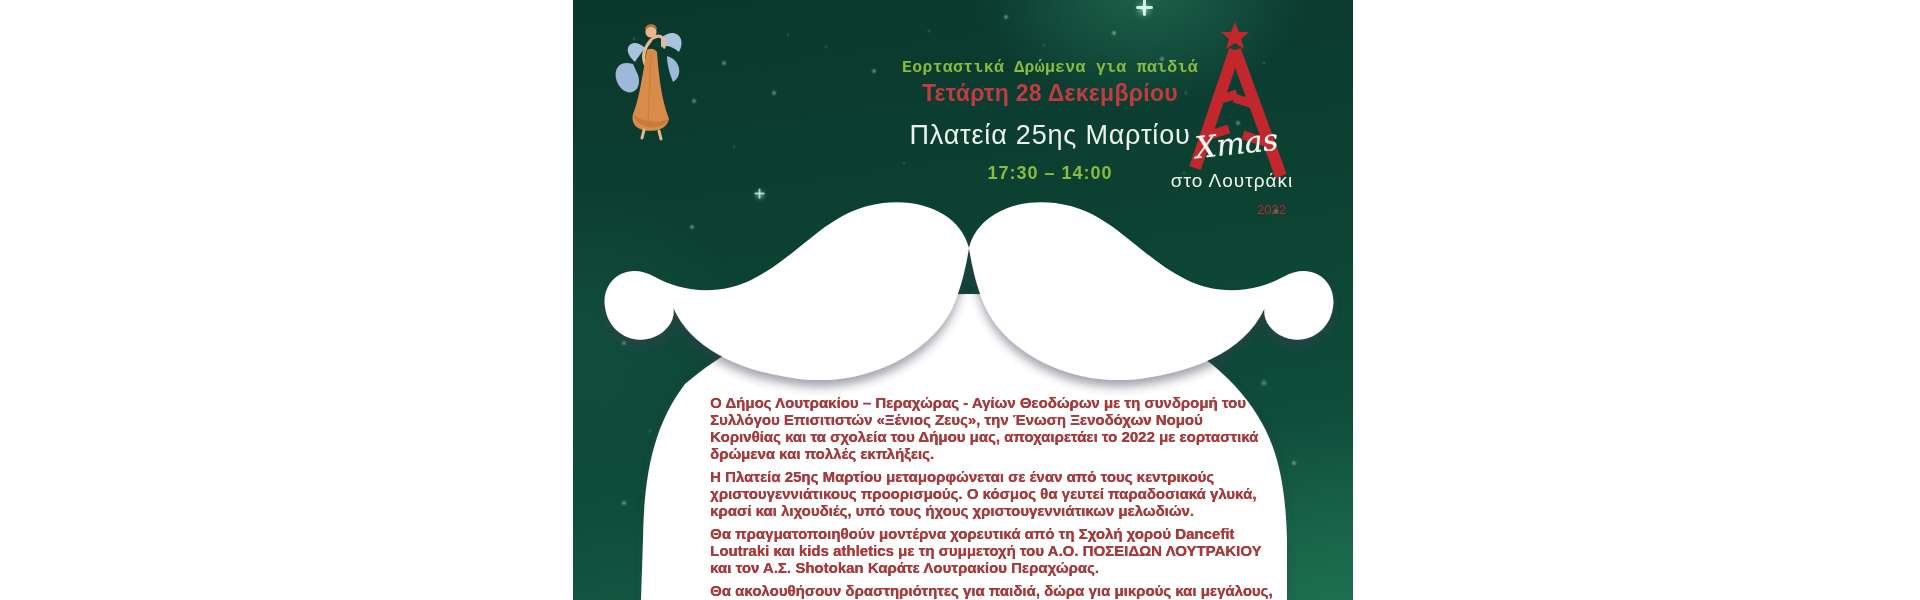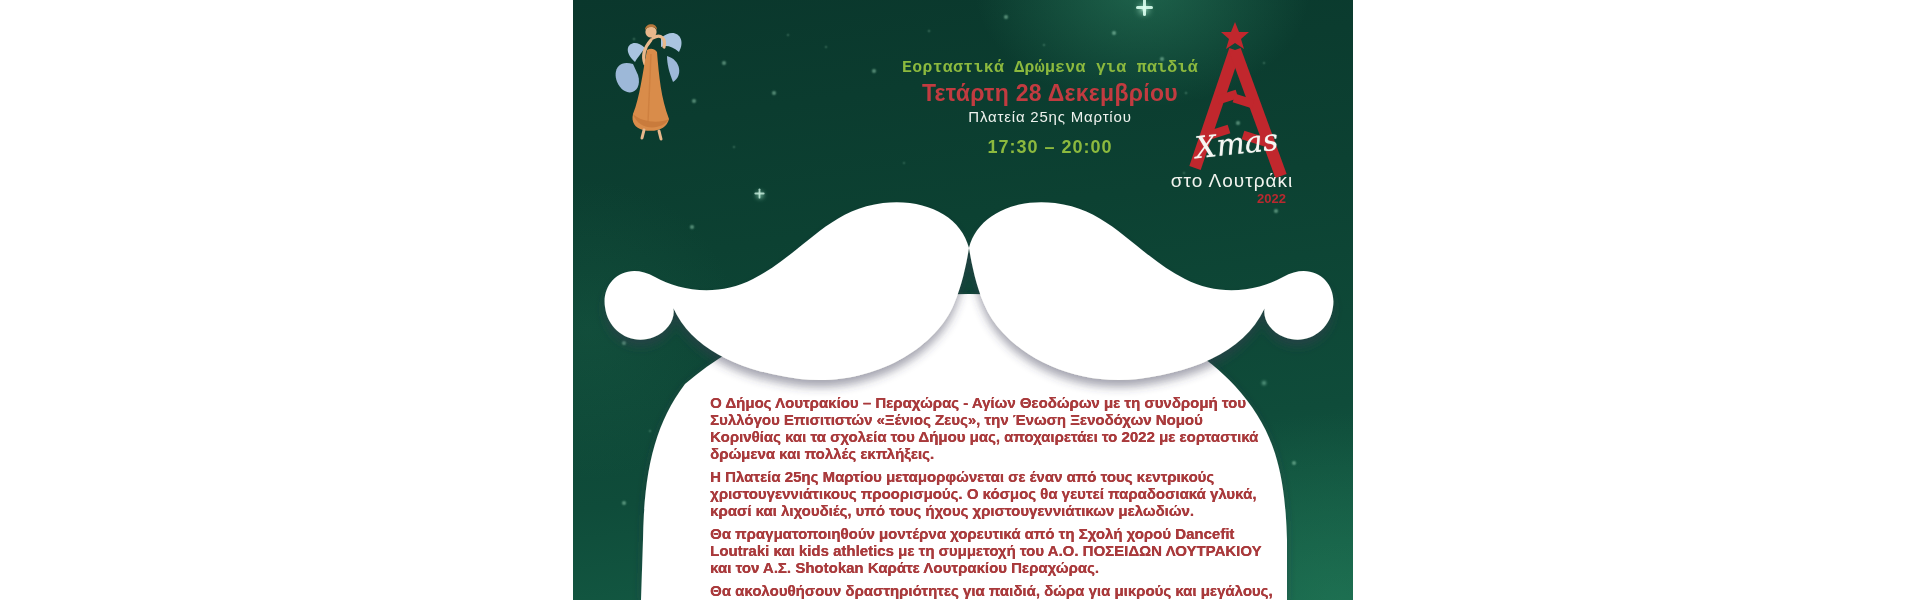--- a/index.html
+++ b/index.html
@@ -57,31 +57,31 @@
   
   .muni{position:absolute;left:28px;top:18px;width:120px;}
   .muni-figure{display:block;margin-left:10px;}
   .muni-text{margin-top:6px;font-size:11px;line-height:15px;font-weight:bold;
              color:#a59363;letter-spacing:.4px;}
 
   
   .header{position:absolute;left:303px;top:58px;width:348px;text-align:center;}
   .h-line1{font-size:16.5px;font-weight:bold;color:#8cb93e;letter-spacing:.3px;font-family:Liberation Mono, monospace;}
   .h-line2{margin-top:3px;font-size:23px;font-weight:bold;color:#c23b40;letter-spacing:.3px;}
-  .h-line3{margin-top:1px;font-size:15px;color:#eef2ee;letter-spacing:.8px;}
+  .h-line3{margin-top:13px;font-size:27px;color:#eef2ee;letter-spacing:.8px;}
   .h-line4{margin-top:12px;font-size:18px;font-weight:bold;color:#8cb93e;letter-spacing:1px;}
 
   
   .evlogo{position:absolute;left:596px;top:18px;width:150px;height:200px;}
   .ev-script{position:absolute;left:26px;top:108px;font-family:"DejaVu Serif",serif;
              font-style:italic;font-size:30px;color:#f5f7f3;transform:rotate(-6deg);
              text-shadow:0 0 1px rgba(255,255,255,.6);}
   .ev-location{position:absolute;left:-12px;top:152px;width:150px;text-align:center;
                font-size:19px;color:#f2f4ef;letter-spacing:1px;}
-  .ev-year{position:absolute;left:88px;top:173px;font-size:13px;font-weight:bold;color:#b8292f;}
+  .ev-year{position:absolute;left:88px;top:184px;font-size:13px;font-weight:normal;color:#b8292f;}
 
   
   .santa-svg{position:absolute;left:0;top:0;}
 
   
   .bodytext{position:absolute;left:137px;top:394px;width:566px;color:#a93a3c;
             font-size:15px;line-height:17px;text-shadow:.3px 0 0 currentColor;}
   .bodytext p{margin:0 0 6px 0;font-weight:bold;}
 </style>
 </head>
@@ -116,21 +116,21 @@
         <path d="M40,36 C39,60 38,82 37,104" stroke="#c97b3c" stroke-width="1.4" fill="none" opacity=".7"></path>
 
         <path d="M33,112 l-2,8 M48,113 l2,8" stroke="#e8b88c" stroke-width="3" stroke-linecap="round"></path>
       </svg>
     </div>
 
     <div class="header">
       <div class="h-line1">Εορταστικά Δρώμενα για παιδιά</div>
       <div class="h-line2">Τετάρτη 28 Δεκεμβρίου</div>
       <div class="h-line3">Πλατεία 25ης Μαρτίου</div>
-      <div class="h-line4">17:30 – 20:00</div>
+      <div class="h-line4">17:30 – 14:00</div>
     </div>
 
     <div class="evlogo">
       <svg width="150" height="200" viewBox="0 0 150 200">
         <g fill="none" stroke="#c1272d" stroke-width="12">
           <path d="M26,150 L66,32"></path>
           <path d="M66,32 L112,158"></path>
         </g>
         <g fill="none" stroke="#c1272d" stroke-width="9">
           <path d="M49,82 L68,76"></path>

